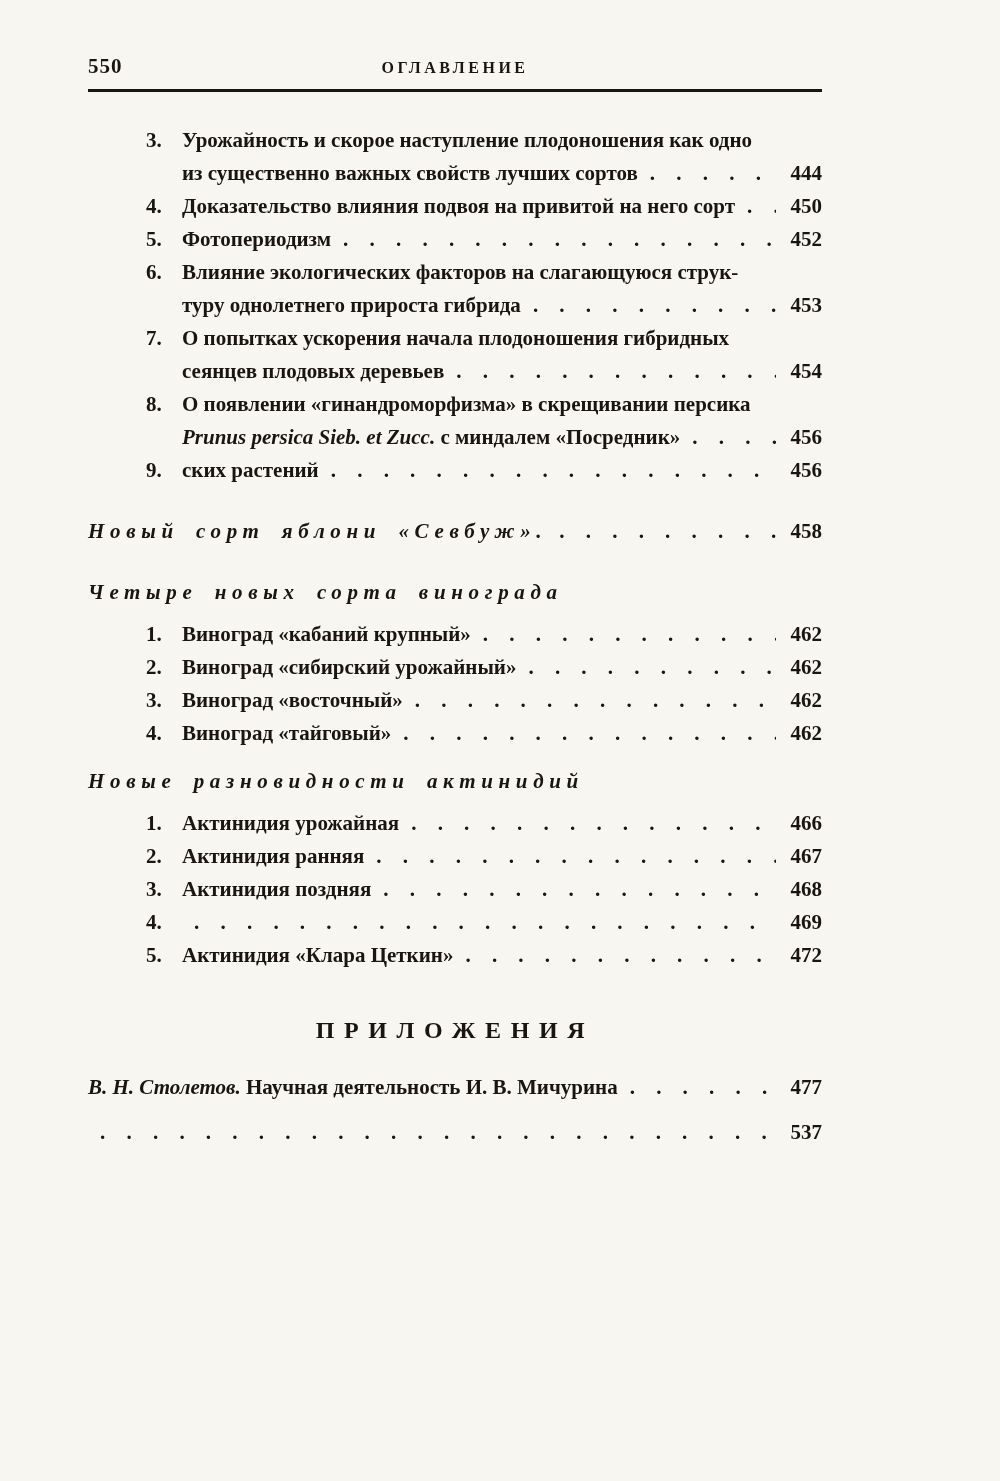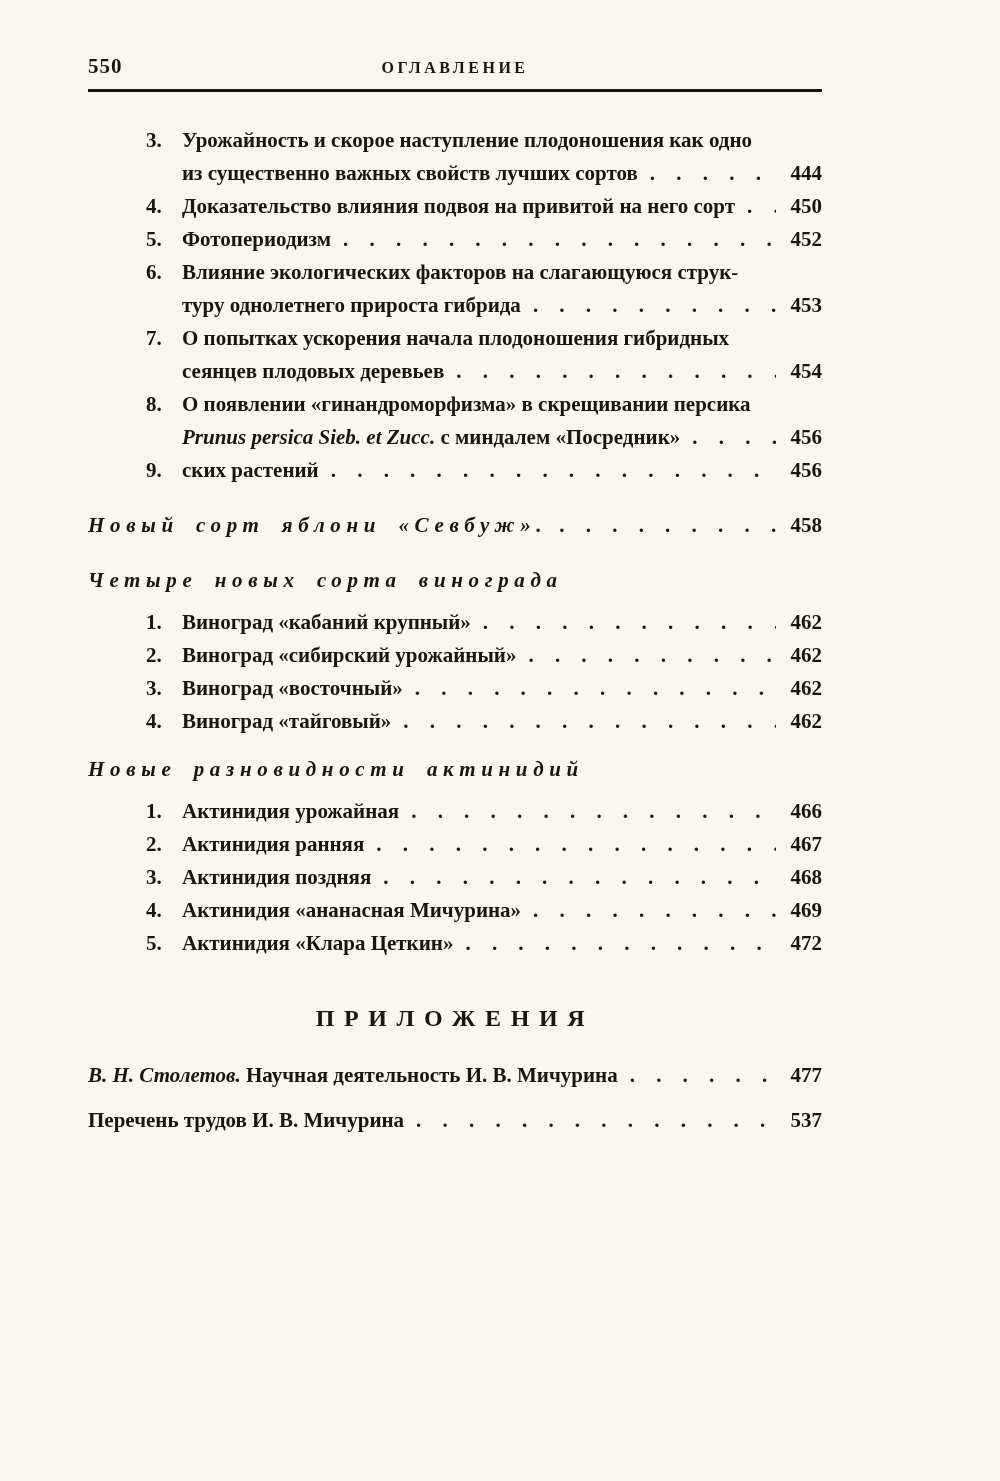--- a/index.html
+++ b/index.html
@@ -32,21 +32,21 @@
   .seg.italic { font-style: italic; }
 
   .leader { flex:1 1 0; min-width:0; overflow:hidden; white-space:nowrap; text-align:right; padding:0 8px 0 12px; }
   .leader::before {
     content: ". . . . . . . . . . . . . . . . . . . . . . . . . . . . . . . . . . . . . . . . . . . . . . . . . . . .";
     letter-spacing: 0.38em;
   }
   .pg { flex:none; width:46px; text-align:right; }
 
   .spaced-italic { font-style:italic; letter-spacing:0.27em; word-spacing:0.30em; }
-  .item-section_entry { display:flex; align-items:baseline; margin:22px 0; }
+  .item-section_entry { display:flex; align-items:baseline; margin:28px 0; }
   .item-section_heading { margin:15px 0 9px; }
   .item-center_heading { margin:42px 0 22px; text-align:center; font-size:24px; }
   .spaced-caps { letter-spacing:0.40em; }
   .item-appendix_entry { display:flex; align-items:center; margin-top:8px; line-height:37px; }
 </style>
 </head>
 <body>
 
 <div class="page">
   <header class="page-header">
@@ -212,21 +212,20 @@
             <span class="txt"><span class="seg">Актинидия поздняя</span></span>
             <span class="leader"></span>
             <span class="pg">468</span>
           </div>
         </div>
       </div>
       <div class="item item-numbered">
         <span class="num">4.</span>
         <div class="entry-body">
           <div class="line">
-            <span class="txt"><span class="seg">Актинидия «ананасная Мичурина»</span></span>
             <span class="leader"></span>
             <span class="pg">469</span>
           </div>
         </div>
       </div>
       <div class="item item-numbered">
         <span class="num">5.</span>
         <div class="entry-body">
           <div class="line">
             <span class="txt"><span class="seg">Актинидия «Клара Цеткин»</span></span>
@@ -235,18 +234,17 @@
           </div>
         </div>
       </div>
       <div class="item item-center_heading"><span class="txt spaced-caps">ПРИЛОЖЕНИЯ</span></div>
       <div class="item item-appendix_entry">
         <span class="txt"><span class="seg italic">В. Н. Столетов.</span><span class="seg"> Научная деятельность И. В. Мичурина</span></span>
         <span class="leader"></span>
         <span class="pg">477</span>
       </div>
       <div class="item item-appendix_entry">
-        <span class="txt"><span class="seg">Перечень трудов И. В. Мичурина</span></span>
         <span class="leader"></span>
         <span class="pg">537</span>
       </div>
     </main>
 </div>
 
 </body></html>

